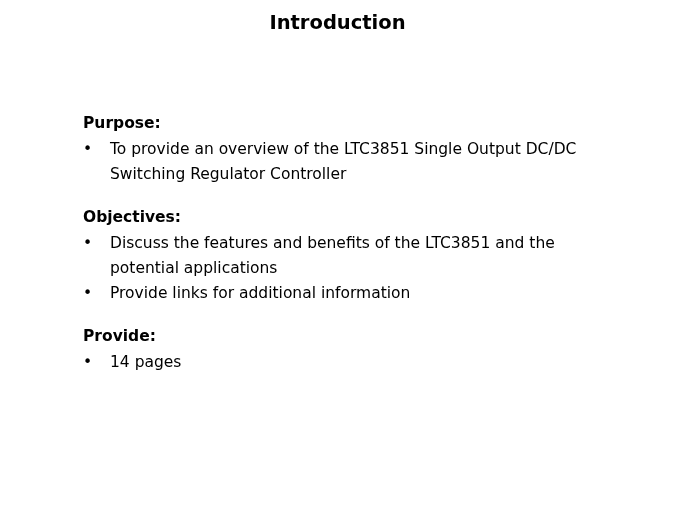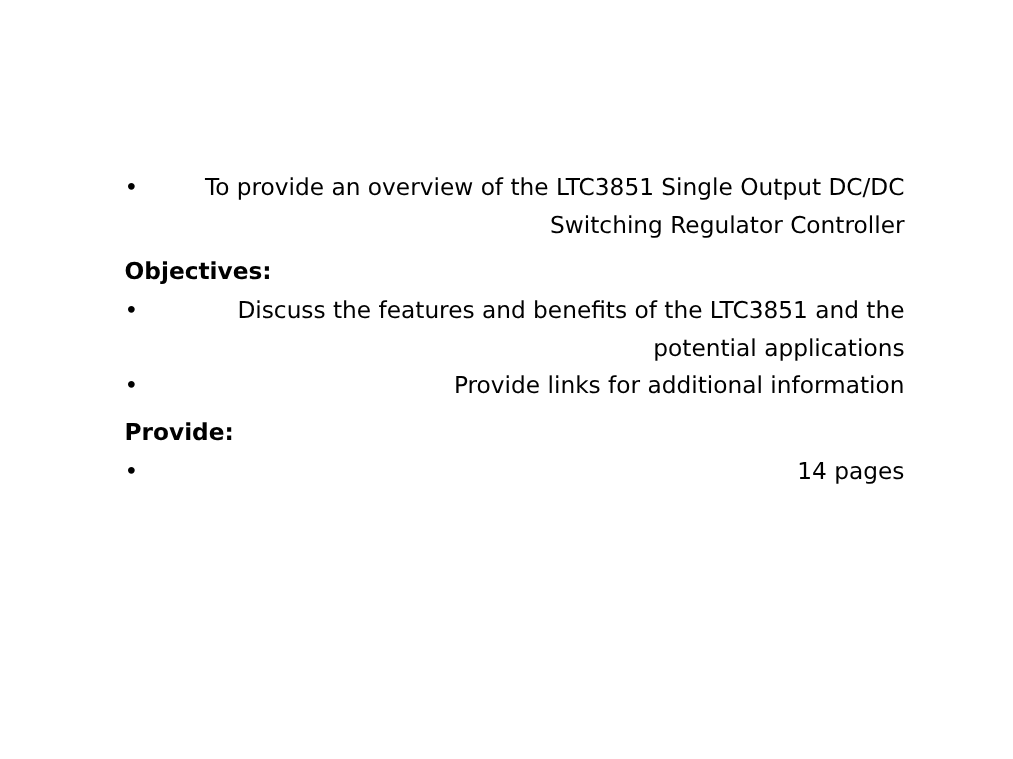--- a/index.html
+++ b/index.html
@@ -40,21 +40,21 @@
     position: absolute;
     left: 83px;
     top: 113px;
     width: 520px;
   }
 
   .section {
     margin: 0 0 0 0;
   }
   .section + .section {
-    margin-top: 8px;
+    margin-top: 20px;
   }
 
   .section-heading {
     font-size: 15.5px;
     font-weight: bold;
     line-height: 21px;
     margin: 0 0 3px 0;
     color: #000000;
     white-space: nowrap;
   }
@@ -80,32 +80,33 @@
     top: 0;
     width: 12px;
     font-size: 15.5px;
     line-height: 25px;
     text-align: left;
     color: #000000;
   }
 
   .bullet-text {
     display: block;
-    text-align: right;
   }
 </style>
 </head>
 <body>
 
 <div class="slide">
 
+  <div class="slide-title">Introduction</div>
 
   <div class="body-block">
 
     <div class="section">
+      <div class="section-heading">Purpose:</div>
       <ul class="bullet-list">
         <li class="bullet-item">
           <span class="bullet-marker">•</span>
           <span class="bullet-text">To provide an overview of the LTC3851 Single Output DC/DC Switching Regulator Controller</span>
         </li>
       </ul>
     </div>
 
     <div class="section">
       <div class="section-heading">Objectives:</div>

